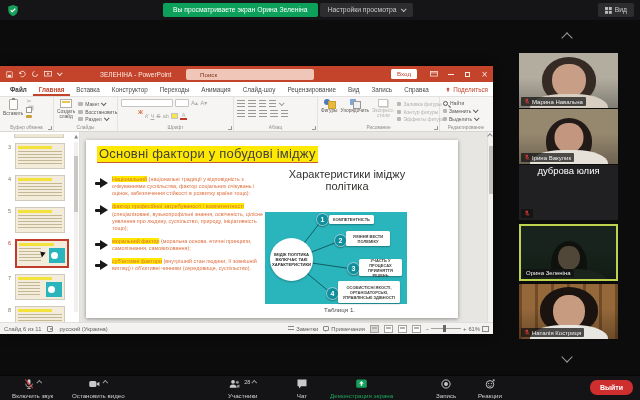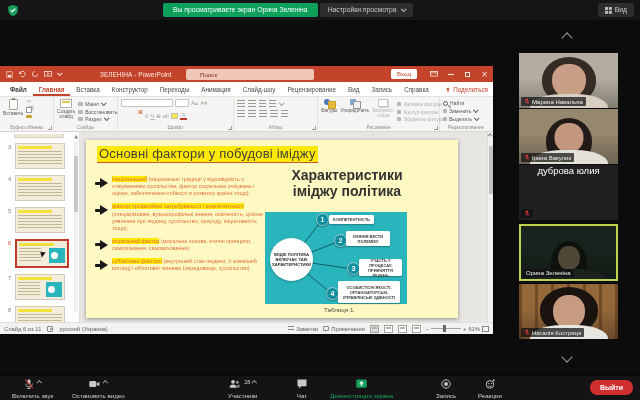--- a/index.html
+++ b/index.html
@@ -100,29 +100,29 @@
   .t-scroll{position:absolute;right:1px;top:10px;width:4px;height:170px;background:#f1f0ee;}
   .t-scroll .tsb{position:absolute;left:0;top:14px;width:4px;height:56px;background:#c9c7c4;}
   .t-up{position:absolute;right:1px;top:2px;font-size:5px;color:#8a8886;line-height:1;}
 
   .editor{flex:1;background:#e8e6e3;position:relative;}
   .e-scroll{position:absolute;right:0;top:0;width:6px;height:100%;background:#f2f1ef;border-left:1px solid #e0deda;}
   .e-scroll .esb{position:absolute;left:1px;top:14px;width:4px;height:48px;background:#c4c2bf;}
   .e-up{position:absolute;right:1px;top:2px;width:4px;height:4px;border-right:1px solid #8a8886;border-top:1px solid #8a8886;transform:rotate(-45deg);}
 
   
-  .slide{position:absolute;left:6px;top:8px;width:372px;height:178px;background:#fef9c3;box-shadow:0 1px 4px rgba(0,0,0,.4);}
+  .slide{position:absolute;left:6px;top:8px;width:372px;height:178px;background:#ffffff;box-shadow:0 1px 4px rgba(0,0,0,.4);}
   .slide-title{position:absolute;left:11px;top:6px;font-size:13px;color:#43413d;background:#ffe900;padding:0 2px 1px;border-bottom:1.5px solid #cd5a2e;letter-spacing:.2px;white-space:nowrap;}
   .bullets{position:absolute;left:9px;top:36px;width:172px;}
   .b{position:relative;padding-left:17px;margin-bottom:6px;font-size:5.4px;line-height:1.32;color:#de6f3e;}
   .b .hl{background:#ffe900;}
   .b-arrow{position:absolute;left:0;top:2px;width:14px;height:10px;}
   .b-arrow::before{content:"";position:absolute;left:0;top:3.5px;width:6px;height:3px;background:#191919;border-radius:1px;}
   .b-arrow::after{content:"";position:absolute;left:5px;top:0;border-left:8px solid #191919;border-top:5px solid transparent;border-bottom:5px solid transparent;}
-  .r-head{position:absolute;left:202px;top:28px;width:118px;text-align:center;font-size:14px;font-weight:bold;color:#34322f;line-height:1.12;}
+  .r-head{position:absolute;left:202px;top:28px;width:118px;text-align:center;font-size:11px;font-weight:normal;color:#34322f;line-height:1.12;}
   .diagram{position:absolute;left:179px;top:72px;width:142px;height:92px;background:#2ab4bc;}
   .connectors{position:absolute;left:0;top:0;}
   .d-circle{position:absolute;left:5px;top:26px;width:43px;height:43px;border-radius:50%;background:#fff;display:flex;align-items:center;justify-content:center;text-align:center;font-size:4.2px;font-weight:bold;color:#2e2e2c;line-height:1.25;padding:4px;box-shadow:0 1px 2px rgba(0,0,0,.25);}
   .d-num{position:absolute;width:13px;height:13px;border-radius:50%;background:#0d8f9d;border:1px solid rgba(255,255,255,.55);color:#fff;font-size:7px;font-weight:bold;display:flex;align-items:center;justify-content:center;box-shadow:0 1px 1.5px rgba(0,0,0,.35);}
   .n1{left:51px;top:1px;} .n2{left:69px;top:22px;} .n3{left:82px;top:50px;} .n4{left:61px;top:75px;}
   .d-lbl{position:absolute;background:#fff;border-radius:1.5px;box-shadow:0 1px 1.5px rgba(0,0,0,.3);font-size:4px;font-weight:bold;color:#3c3c3a;display:flex;align-items:center;justify-content:center;text-align:center;line-height:1.25;padding:1px 2px;}
   .l1{left:64px;top:3px;width:45px;height:9px;}
   .l2{left:81px;top:19px;width:44px;height:15px;}
   .l3{left:94px;top:47px;width:43px;height:17px;}
   .l4{left:73px;top:69px;width:62px;height:22px;}

